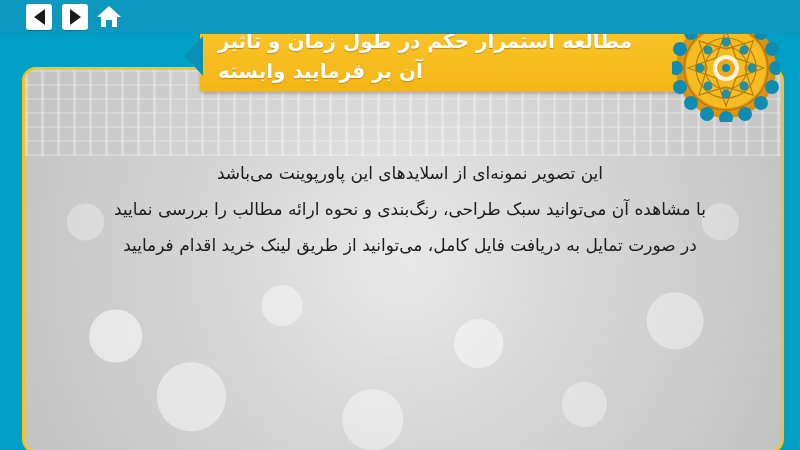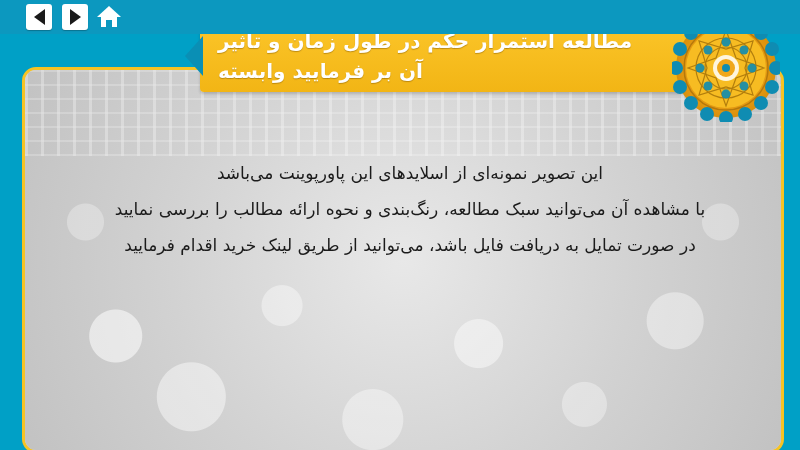--- a/index.html
+++ b/index.html
@@ -219,22 +219,22 @@
       <span></span>
     </div>
   </div>
 
   <div id="frame">
     <div id="frame-inner"></div>
     <div id="frame-texture"></div>
 
     <div id="body-text">
       <p>این تصویر نمونه‌ای از اسلایدهای این پاورپوینت می‌باشد</p>
-      <p>با مشاهده آن می‌توانید سبک مطالعه، رنگ‌بندی و نحوه ارائه مطالب را بررسی نمایید</p>
-      <p>در صورت تمایل به دریافت فایل باشد، می‌توانید از طریق لینک خرید اقدام فرمایید</p>
+      <p>با مشاهده آن می‌توانید سبک طراحی، رنگ‌بندی و نحوه ارائه مطالب را بررسی نمایید</p>
+      <p>در صورت تمایل به دریافت فایل کامل، می‌توانید از طریق لینک خرید اقدام فرمایید</p>
     </div>
   </div>
 
   <div id="banner-tail"></div>
 
   <div id="title-banner">
     <div id="title-text">
       <span>مطالعه استمرار حکم در طول زمان و تأثیر</span>
       <span>آن بر فرمایید وابسته</span>
     </div>

